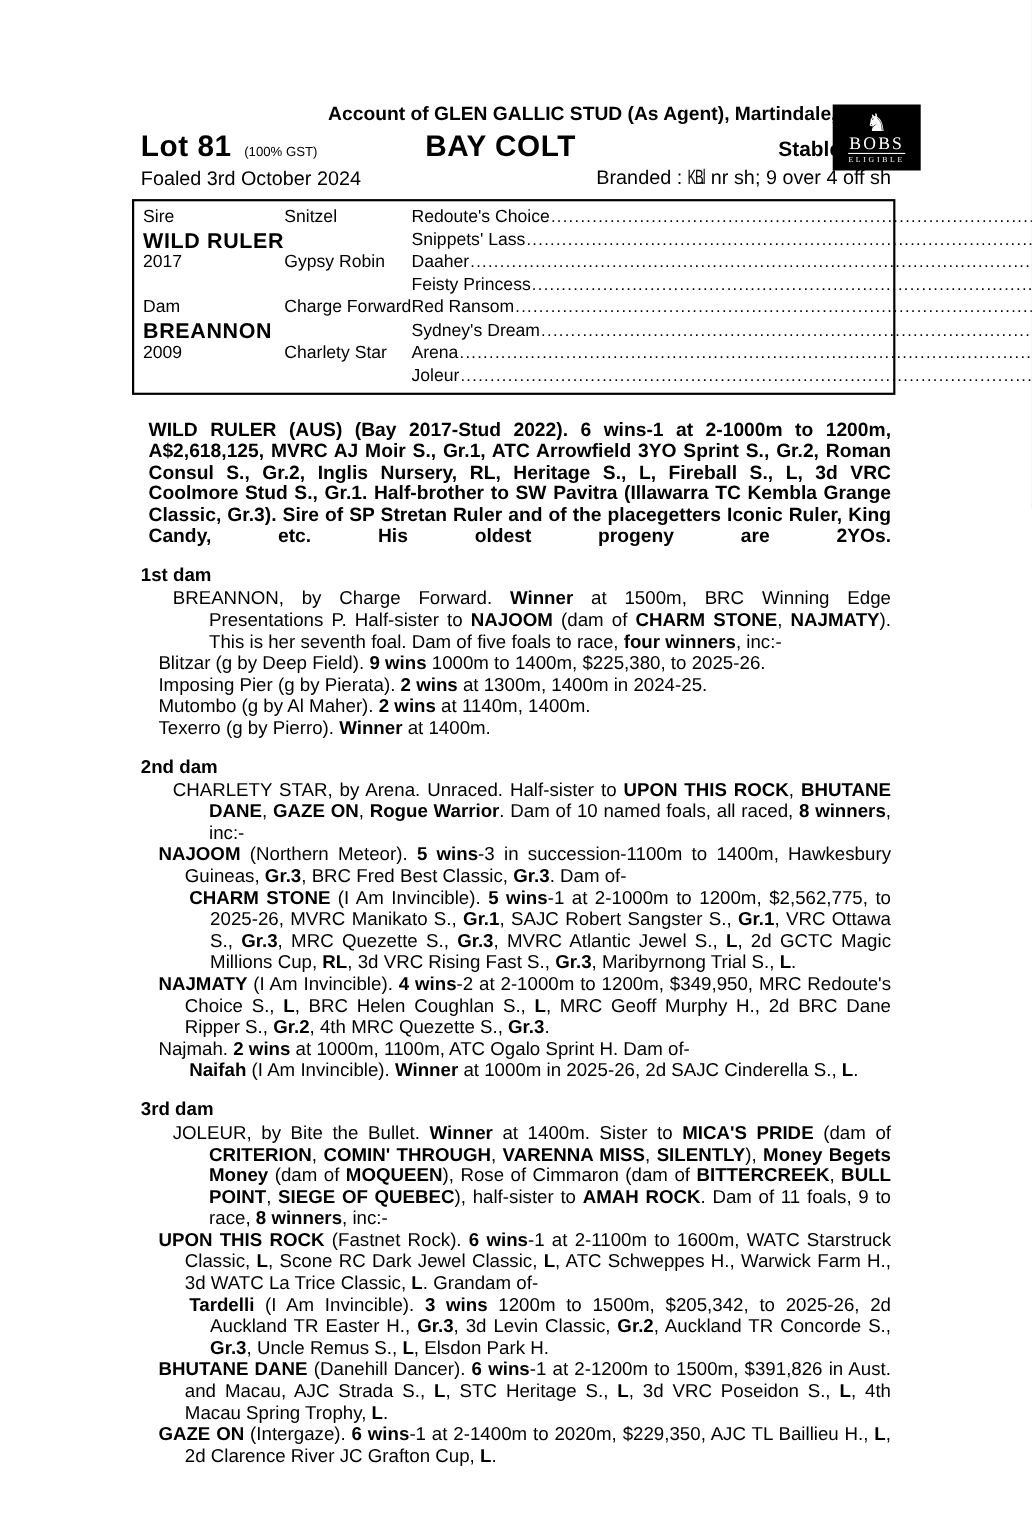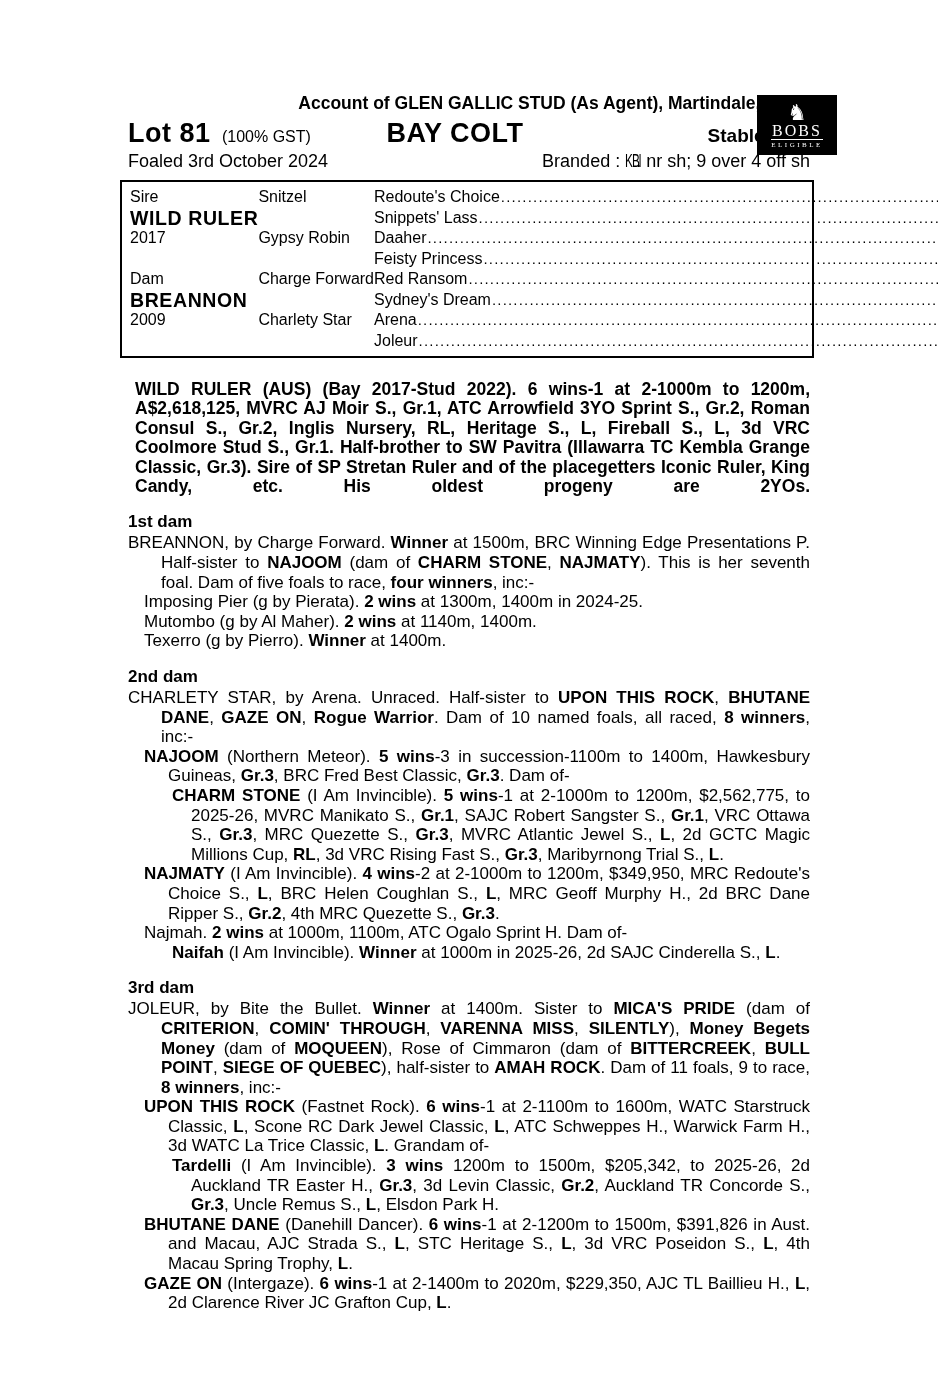--- a/index.html
+++ b/index.html
@@ -17,21 +17,21 @@
     display:flex;flex-direction:column;align-items:center;justify-content:center;
     padding-top:2px;box-sizing:border-box;
   }
   .bobs-horse{font-family:"DejaVu Sans",sans-serif;font-size:22px;line-height:20px;}
   .bobs-word{font-family:"Liberation Serif","DejaVu Serif",serif;font-size:16px;line-height:16px;letter-spacing:2px;}
   .bobs-sub{font-family:"Liberation Serif","DejaVu Serif",serif;font-size:7px;line-height:9px;letter-spacing:2.5px;border-top:1px solid #fff;margin-top:0;padding-top:1px;}
   .account-line{text-align:right;font-weight:bold;font-size:17.5px;line-height:20px;margin-top:31px;}
   .lot-row{display:flex;align-items:baseline;margin-top:5px;}
   .lot-left{flex:1;white-space:nowrap;}
   .lot-number{font-weight:bold;font-size:27px;letter-spacing:.5px;}
-  .gst-note{font-size:16px;margin-left:7px;}
+  .gst-note{font-size:12px;margin-left:7px;}
   .colt-title{flex:0 0 auto;font-weight:bold;font-size:27px;letter-spacing:.5px;transform:translateX(-30px);margin-left:32px;}
   .stable{flex:1;text-align:right;font-weight:bold;font-size:19px;white-space:nowrap;}
   .foaled-row{display:flex;justify-content:space-between;align-items:center;font-size:18px;line-height:24px;margin-top:0px;}
   .brand-mark{display:inline-block;font-size:19px;letter-spacing:-1.5px;transform:scaleX(.62);transform-origin:left 70%;margin-right:-14px;}
   
   .ped-box{
     margin-top:7px;margin-left:-8px;margin-right:-4px;
     border:2px solid #000;padding:5px 10px 5px 8px;display:flex;
   }
   .ped-c1{width:200px;}
@@ -46,21 +46,21 @@
   
   .sire-para{
     margin-top:22px;font-weight:bold;font-size:17.5px;line-height:19.4px;
     text-align:justify;text-align-last:justify;padding-left:7px;
   }
   
   .dam-section{margin-top:15px;}
   .dam-heading{font-weight:bold;font-size:17px;line-height:21px;margin-bottom:1px;}
   .para{font-size:17px;line-height:19.6px;text-align:justify;}
   .para b{font-weight:bold;}
-  .lvl0{padding-left:33px;text-indent:-33px;}
+  .lvl0{padding-left:33px;text-indent:-33px;margin-left:29px;}
   .lvl1{padding-left:40px;text-indent:-24px;}
   .lvl2{padding-left:63px;text-indent:-19px;}
 </style>
 </head>
 <body>
 
 <div class="page">
 
   <div class="header">
     <div class="bobs-logo">
@@ -144,20 +144,21 @@
         </div>
       </div>
   </div>
 
   <div class="sire-para">WILD RULER (AUS) (Bay 2017-Stud 2022). 6 wins-1 at 2-1000m to 1200m, A$2,618,125, MVRC AJ Moir S., Gr.1, ATC Arrowfield 3YO Sprint S., Gr.2, Roman Consul S., Gr.2, Inglis Nursery, RL, Heritage S., L, Fireball S., L, 3d VRC Coolmore Stud S., Gr.1. Half-brother to SW Pavitra (Illawarra TC Kembla Grange Classic, Gr.3). Sire of SP Stretan Ruler and of the placegetters Iconic Ruler, King Candy, etc. His oldest progeny are 2YOs.</div>
 
   <div id="dam-sections">
       <div class="dam-section">
         <div class="dam-heading">1st dam</div>
         <div class="para lvl0"><span>BREANNON, by Charge Forward. </span><b>Winner</b><span> at 1500m, BRC Winning Edge Presentations P. Half-sister to </span><b>NAJOOM</b><span> (dam of </span><b>CHARM STONE</b><span>, </span><b>NAJMATY</b><span>). This is her seventh foal. Dam of five foals to race, </span><b>four winners</b><span>, inc:-</span></div>
+        <div class="para lvl1"><span>Blitzar (g by Deep Field). </span><b>9 wins</b><span> 1000m to 1400m, $225,380, to 2025-26.</span></div>
         <div class="para lvl1"><span>Imposing Pier (g by Pierata). </span><b>2 wins</b><span> at 1300m, 1400m in 2024-25.</span></div>
         <div class="para lvl1"><span>Mutombo (g by Al Maher). </span><b>2 wins</b><span> at 1140m, 1400m.</span></div>
         <div class="para lvl1"><span>Texerro (g by Pierro). </span><b>Winner</b><span> at 1400m.</span></div>
       </div>
       <div class="dam-section">
         <div class="dam-heading">2nd dam</div>
         <div class="para lvl0"><span>CHARLETY STAR, by Arena. Unraced. Half-sister to </span><b>UPON THIS ROCK</b><span>, </span><b>BHUTANE DANE</b><span>, </span><b>GAZE ON</b><span>, </span><b>Rogue Warrior</b><span>. Dam of 10 named foals, all raced, </span><b>8 winners</b><span>, inc:-</span></div>
         <div class="para lvl1"><b>NAJOOM</b><span> (Northern Meteor). </span><b>5 wins</b><span>-3 in succession-1100m to 1400m, Hawkesbury Guineas, </span><b>Gr.3</b><span>, BRC Fred Best Classic, </span><b>Gr.3</b><span>. Dam of-</span></div>
         <div class="para lvl2"><b>CHARM STONE</b><span> (I Am Invincible). </span><b>5 wins</b><span>-1 at 2-1000m to 1200m, $2,562,775, to 2025-26, MVRC Manikato S., </span><b>Gr.1</b><span>, SAJC Robert Sangster S., </span><b>Gr.1</b><span>, VRC Ottawa S., </span><b>Gr.3</b><span>, MRC Quezette S., </span><b>Gr.3</b><span>, MVRC Atlantic Jewel S., </span><b>L</b><span>, 2d GCTC Magic Millions Cup, </span><b>RL</b><span>, 3d VRC Rising Fast S., </span><b>Gr.3</b><span>, Maribyrnong Trial S., </span><b>L</b><span>.</span></div>
         <div class="para lvl1"><b>NAJMATY</b><span> (I Am Invincible). </span><b>4 wins</b><span>-2 at 2-1000m to 1200m, $349,950, MRC Redoute's Choice S., </span><b>L</b><span>, BRC Helen Coughlan S., </span><b>L</b><span>, MRC Geoff Murphy H., 2d BRC Dane Ripper S., </span><b>Gr.2</b><span>, 4th MRC Quezette S., </span><b>Gr.3</b><span>.</span></div>

